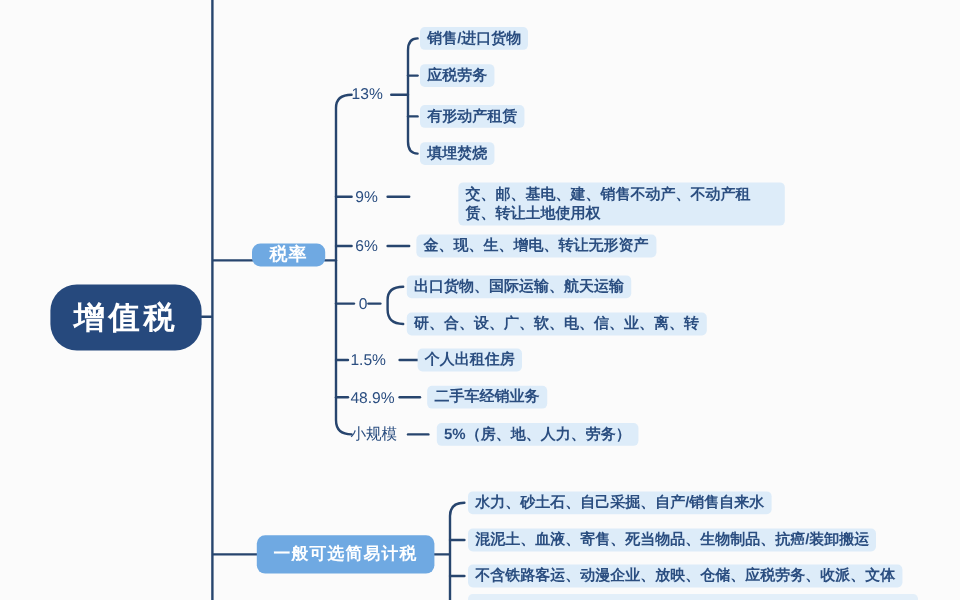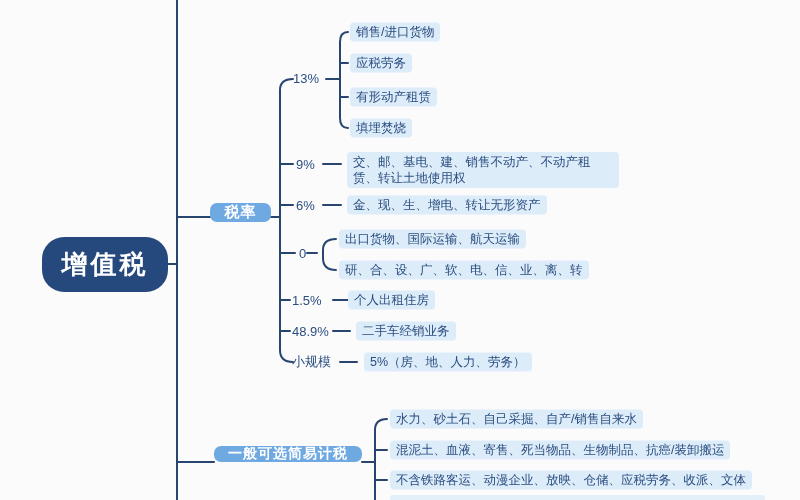--- a/index.html
+++ b/index.html
@@ -34,27 +34,27 @@
     font-size:15px;letter-spacing:1px;
     border-radius:7px;
   }
   .rlabel{
     position:absolute;transform:translateY(-50%);
     color:var(--text);font-weight:normal;font-size:13px;
     white-space:nowrap;
   }
   .leaf{
     position:absolute;transform:translateY(-50%);
-    color:var(--text);font-weight:400;font-size:12.5px;
+    color:var(--text);font-weight:700;font-size:12.5px;
     background:var(--highlight);
     padding:2px 6px;border-radius:4px;
     white-space:nowrap;line-height:15px;
   }
   .leaf.wrap{
-    white-space:normal;word-break:break-all;line-height:16px;
+    white-space:normal;word-break:break-all;line-height:16px;margin-left:35px;
   }
   .ghost{
     position:absolute;background:var(--highlight);
     border-radius:4px;opacity:.8;
   }
 </style>
 </head>
 <body>
 
 <svg id="wires" viewBox="0 0 800 500">
@@ -83,21 +83,21 @@
   <path d="M362 462 H374"></path>
   <path d="M387 419 Q375 419 375 430 V500"></path>
   <path d="M375 450 H387"></path>
   <path d="M375 480 H387"></path>
 </svg>
 
 <div class="node root" style="left:42px;top:237px;width:126px;height:55px">增值税</div>
 
 <div class="node branch" style="left:210px;top:203px;width:61px;height:19px">税率</div>
 
-<div class="node branch" style="left:214px;top:446px;width:148px;height:16px;font-size:14px">一般可选简易计税</div>
+<div class="node branch" style="left:214px;top:446px;width:148px;height:32px;font-size:14px">一般可选简易计税</div>
 
 <div class="rlabel" style="left:293px;top:78px">13%</div>
 <div class="rlabel" style="left:296px;top:164px">9%</div>
 <div class="rlabel" style="left:296px;top:205px">6%</div>
 <div class="rlabel" style="left:299px;top:253px">0</div>
 <div class="rlabel" style="left:292px;top:300px">1.5%</div>
 <div class="rlabel" style="left:292px;top:331px">48.9%</div>
 <div class="rlabel" style="left:292px;top:362px">小规模</div>
 
 <div class="leaf" style="left:350px;top:32px">销售/进口货物</div>

